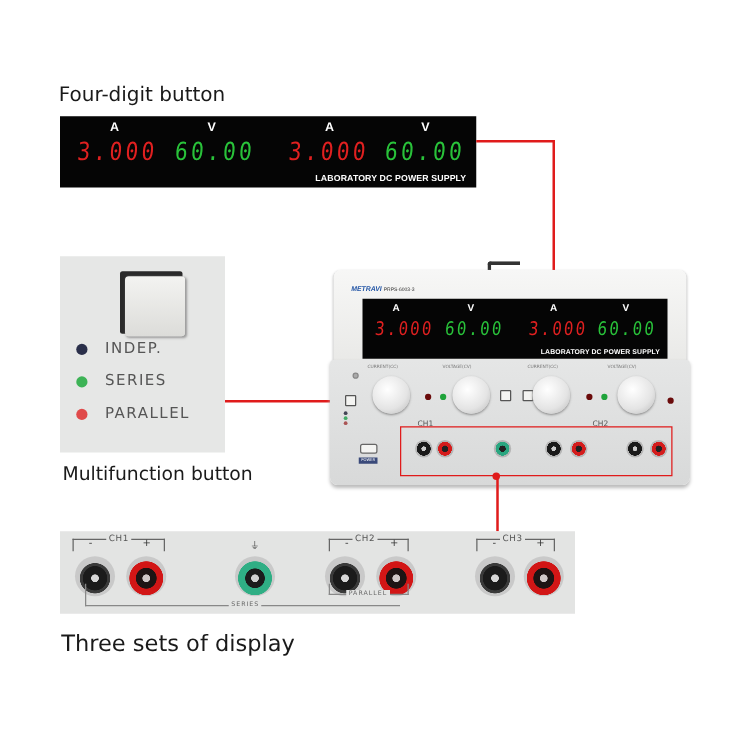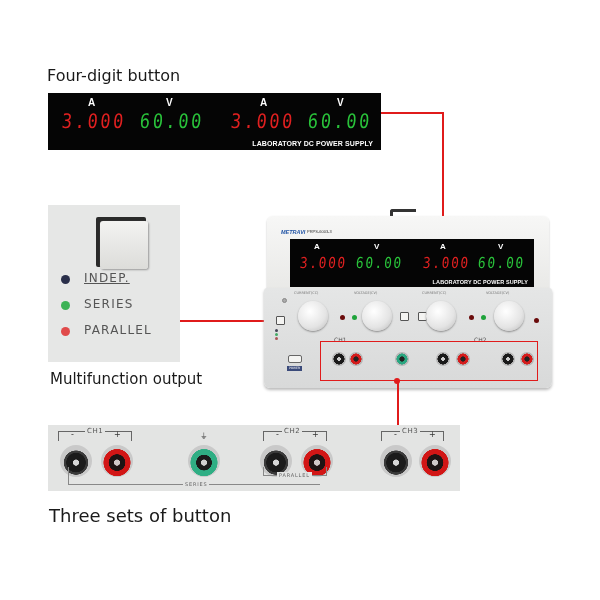--- a/index.html
+++ b/index.html
@@ -83,31 +83,31 @@
   <span class="lab">LABORATORY DC POWER SUPPLY</span>
 </div>
 
 <div class="rline" style="left:381px;top:112px;width:62px;height:1.5px;"></div>
 <div class="rline" style="left:442px;top:112px;width:1.5px;height:128px;"></div>
 
 <div class="abs mf">
   <div class="mf-btn-frame"></div>
   <div class="mf-btn"></div>
   <div class="mf-led" style="top:70px;background:#2a2f4a;"></div>
-  <div class="mf-lab" style="top:66px;text-decoration:underline;">INDEP.</div>
+  <div class="mf-lab" style="top:66px;">INDEP.</div>
   <div class="mf-led" style="top:96px;background:#3db356;"></div>
   <div class="mf-lab" style="top:92px;">SERIES</div>
   <div class="mf-led" style="top:122px;background:#e04a4a;"></div>
   <div class="mf-lab" style="top:118px;">PARALLEL</div>
 </div>
 
 <div class="rline" style="left:180px;top:320px;width:100px;height:1.5px;"></div>
 <div class="rdot" style="left:276px;top:317px;"></div>
 
-<div class="abs caption cap2">Multifunction output</div>
+<div class="abs caption cap2">Multifunction button</div>
 
 <div class="abs device">
   <div class="dev-handle"></div>
   <div class="dev-top">
     <span class="dev-brand">METRAVI</span>
     <span class="dev-model">PRPS-6003-3</span>
     <div class="dev-display">
       <span class="disp-unit" style="left:24px;top:3px;">A</span>
       <span class="disp-unit" style="left:84px;top:3px;">V</span>
       <span class="disp-unit" style="left:150px;top:3px;">A</span>
@@ -194,13 +194,13 @@
   <div class="bterm blk" style="left:332px;top:20px;"></div>
   <div class="bterm red" style="left:371px;top:20px;"></div>
 
   <div class="under" style="left:20px;top:42px;width:252px;height:18px;border-right:none;"></div>
   <span class="under-lab" style="left:135px;top:56px;">SERIES</span>
 
   <div class="under" style="left:215px;top:42px;width:64px;height:9px;"></div>
   <span class="under-lab" style="left:229px;top:47px;">PARALLEL</span>
 </div>
 
-<div class="abs caption cap3">Three sets of button</div>
+<div class="abs caption cap3">Three sets of display</div>
 
 </body></html>

